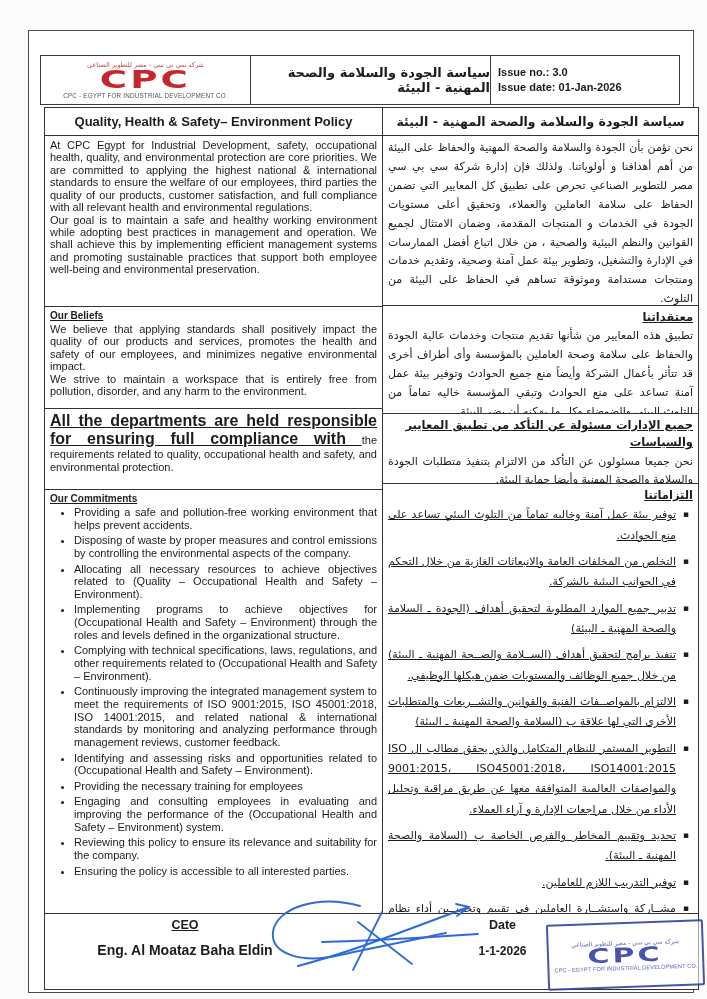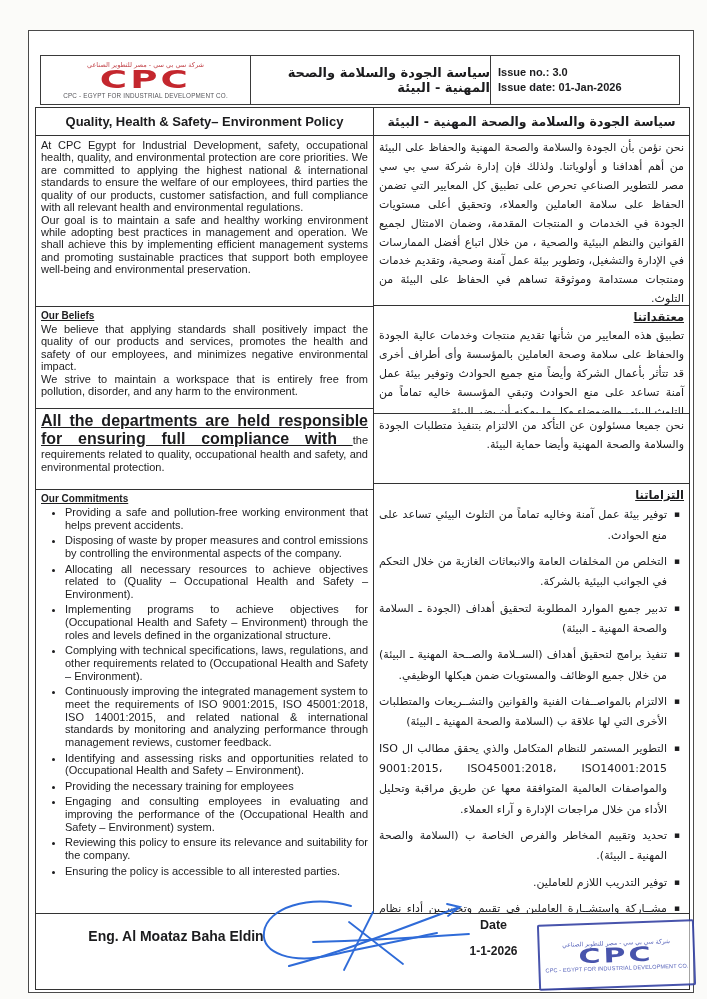--- a/index.html
+++ b/index.html
@@ -25,21 +25,21 @@
   .logo-cpc{font-family:"DejaVu Sans",sans-serif;font-weight:800;font-size:24px;line-height:23px;
     color:#c4272e;transform:scaleX(1.55);letter-spacing:2px;}
   .logo-en{font-size:6.3px;color:#55555a;letter-spacing:.2px;white-space:nowrap;}
   .header-title-cell{flex:1;border-right:1.2px solid #3a3a3a;box-sizing:border-box;
     display:flex;align-items:center;justify-content:center;}
   .header-title-cell div{font-family:"DejaVu Sans",sans-serif;font-weight:bold;font-size:13px;direction:rtl;}
   .issue-cell{width:188px;box-sizing:border-box;display:flex;flex-direction:column;justify-content:center;padding-left:7px;}
   .issue-cell div{font-weight:bold;font-size:11px;line-height:15px;}
   
   .doc-table{
-    position:absolute;left:35px;top:107px;width:655px;height:883px;
+    position:absolute;left:44px;top:107px;width:655px;height:883px;
     border:1.5px solid #333;box-sizing:border-box;background:#fff;
     display:flex;flex-direction:column;
   }
   .title-row{display:flex;height:28px;border-bottom:1.5px solid #333;box-sizing:border-box;flex:none;}
   .title-en{width:338px;border-right:1.5px solid #333;box-sizing:border-box;
     display:flex;align-items:center;justify-content:center;font-weight:bold;font-size:13px;}
   .title-ar{flex:1;display:flex;align-items:center;justify-content:center;
     font-family:"DejaVu Sans",sans-serif;font-weight:bold;font-size:12.5px;direction:rtl;}
   .body-row{display:flex;flex:1;min-height:0;}
   .col-en{width:338px;border-right:1.5px solid #333;box-sizing:border-box;display:flex;flex-direction:column;overflow:hidden;}
@@ -51,21 +51,21 @@
   .col-en p{margin:0;text-align:justify;line-height:1.13;}
   .h-en{font-weight:bold;text-decoration:underline;font-size:10px;line-height:1.2;margin:0 0 1px 0;}
   .b{font-weight:bold;}
   .u{text-decoration:underline;}
   .en-list{margin:1px 0 0 0;padding-left:24px;list-style:disc;}
   .en-list li{margin-bottom:3px;text-align:justify;line-height:1.15;}
   
   .col-ar{font-family:"DejaVu Sans",sans-serif;font-size:11px;}
   .col-ar p{margin:0;text-align:justify;line-height:1.72;}
   .h-ar{font-weight:bold;text-decoration:underline;font-size:11.5px;line-height:1.5;margin:0 0 1px 0;}
-  .ar-list{margin:0 0 0 0;padding:0 4px 0 0;list-style:none;}
+  .ar-list{margin:0 0 0 0;padding:0 4px 0 0;list-style:none;text-decoration:underline;}
   .ar-list li{position:relative;padding-right:13px;margin-bottom:6px;text-align:justify;line-height:1.85;}
   .ar-list li::before{content:"▪";position:absolute;right:0;top:1px;font-size:9px;}
   
   .en-intro{height:171px;}
   .en-beliefs{height:102px;}
   .en-departments{height:81px;}
   .en-commitments{flex:1;}
   .ar-intro{height:170px;}
   .ar-beliefs{height:108px;}
   .ar-departments{height:70px;}
@@ -152,20 +152,21 @@
 
     <div class="col-ar">
       <div class="sec bline ar-intro">
         <p>نحن نؤمن بأن الجودة والسلامة والصحة المهنية والحفاظ على البيئة من أهم أهدافنا و أولوياتنا. ولذلك فإن إدارة شركة سي بي سي مصر للتطوير الصناعي تحرص على تطبيق كل المعايير التي تضمن الحفاظ على سلامة العاملين والعملاء، وتحقيق أعلى مستويات الجودة في الخدمات و المنتجات المقدمة، وضمان الامتثال لجميع القوانين والنظم البيئية والصحية ، من خلال اتباع أفضل الممارسات في الإدارة والتشغيل، وتطوير بيئة عمل آمنة وصحية، وتقديم خدمات ومنتجات مستدامة وموثوقة تساهم في الحفاظ على البيئة من التلوث.</p>
       </div>
       <div class="sec bline ar-beliefs">
         <div class="h-ar">معتقداتنا</div>
         <p>تطبيق هذه المعايير من شأنها تقديم منتجات وخدمات عالية الجودة والحفاظ على سلامة وصحة العاملين بالمؤسسة وأى أطراف أخرى قد تتأثر بأعمال الشركة وأيضاً منع جميع الحوادث وتوفير بيئة عمل آمنة تساعد على منع الحوادث وتبقي المؤسسة خاليه تماماً من التلوث البيئي والضوضاء وكل ما يمكنه أن يضر البيئة.</p>
       </div>
       <div class="sec bline ar-departments">
+        <div class="h-ar">جميع الإدارات مسئولة عن التأكد من تطبيق المعايير والسياسات</div>
         <p>نحن جميعا مسئولون عن التأكد من الالتزام بتنفيذ متطلبات الجودة والسلامة والصحة المهنية وأيضا حماية البيئة.</p>
       </div>
       <div class="sec ar-commitments">
         <div class="h-ar">التزاماتنا</div>
         <ul class="ar-list">
             <li>توفير بيئة عمل آمنة وخاليه تماماً من التلوث البيئي تساعد على منع الحوادث.</li>
             <li>التخلص من المخلفات العامة والانبعاثات الغازية من خلال التحكم في الجوانب البيئية بالشركة.</li>
             <li>تدبير جميع الموارد المطلوبة لتحقيق أهداف (الجودة ـ السلامة والصحة المهنية ـ البيئة)</li>
             <li>تنفيذ برامج لتحقيق أهداف (الســلامة والصــحة المهنية ـ البيئة) من خلال جميع الوظائف والمستويات ضمن هيكلها الوظيفي.</li>
             <li>الالتزام بالمواصــفات الفنية والقوانين والتشــريعات والمتطلبات الأخرى التي لها علاقة ب (السلامة والصحة المهنية ـ البيئة)</li>
@@ -173,20 +174,21 @@
             <li>تحديد وتقييم المخاطر والفرص الخاصة ب (السلامة والصحة المهنية ـ البيئة).</li>
             <li>توفير التدريب اللازم للعاملين.</li>
             <li>مشــاركة واستشــارة العاملين في تقييم وتحســين أداء نظام (الســلامة والصــحة المهنية ـ البيئة).</li>
           </ul>
       </div>
     </div>
   </div>
 
   <div class="footer-row">
     <div class="ceo-block">
+      <div class="ceo-label">CEO</div>
       <div class="ceo-name">Eng. Al Moataz Baha Eldin</div>
     </div>
     <svg class="signature" viewBox="0 0 225 96" fill="none" xmlns="http://www.w3.org/2000/svg">
       <path d="M100,14 C58,2 16,16 13,40 C10,62 42,72 80,63 C112,56 152,48 186,41" stroke="#2f6bd8" stroke-width="2" fill="none" stroke-linecap="round"></path>
       <path d="M38,74 C92,60 152,36 206,16" stroke="#2f6bd8" stroke-width="2.2" fill="none" stroke-linecap="round"></path>
       <path d="M197,24 L209,15 L196,12" stroke="#2f6bd8" stroke-width="1.8" fill="none" stroke-linecap="round"></path>
       <path d="M62,50 C108,49 160,46 218,42" stroke="#2f6bd8" stroke-width="1.8" fill="none" stroke-linecap="round"></path>
       <path d="M122,20 L93,78" stroke="#2f6bd8" stroke-width="1.8" fill="none" stroke-linecap="round"></path>
       <path d="M98,30 L152,72" stroke="#2f6bd8" stroke-width="1.8" fill="none" stroke-linecap="round"></path>
     </svg>

